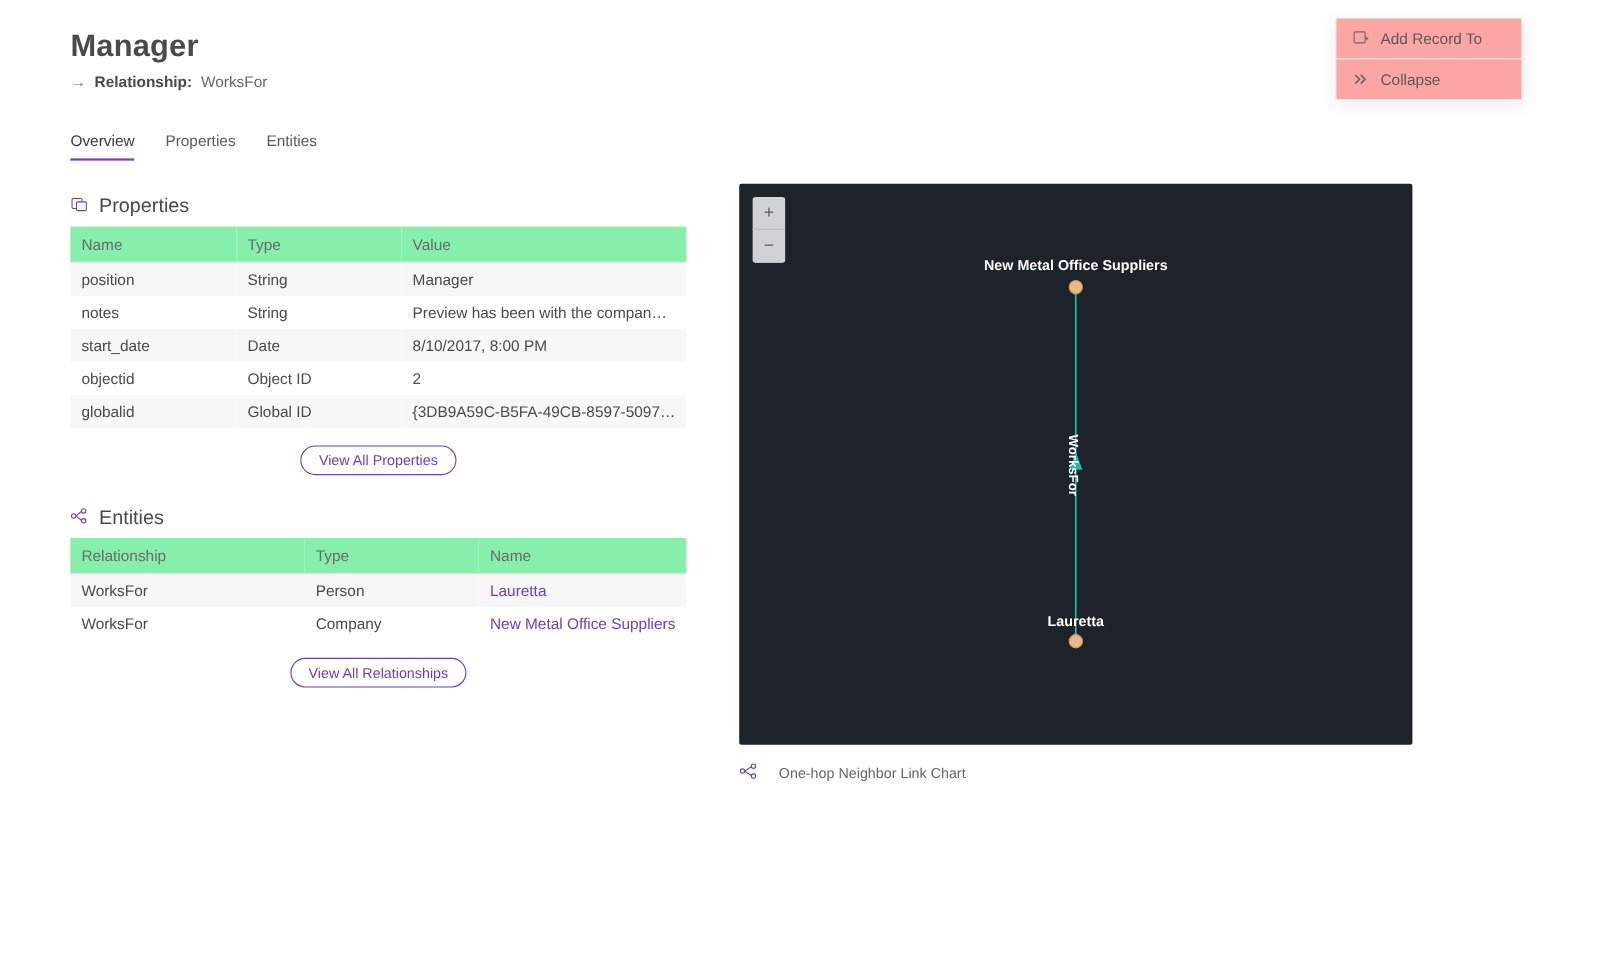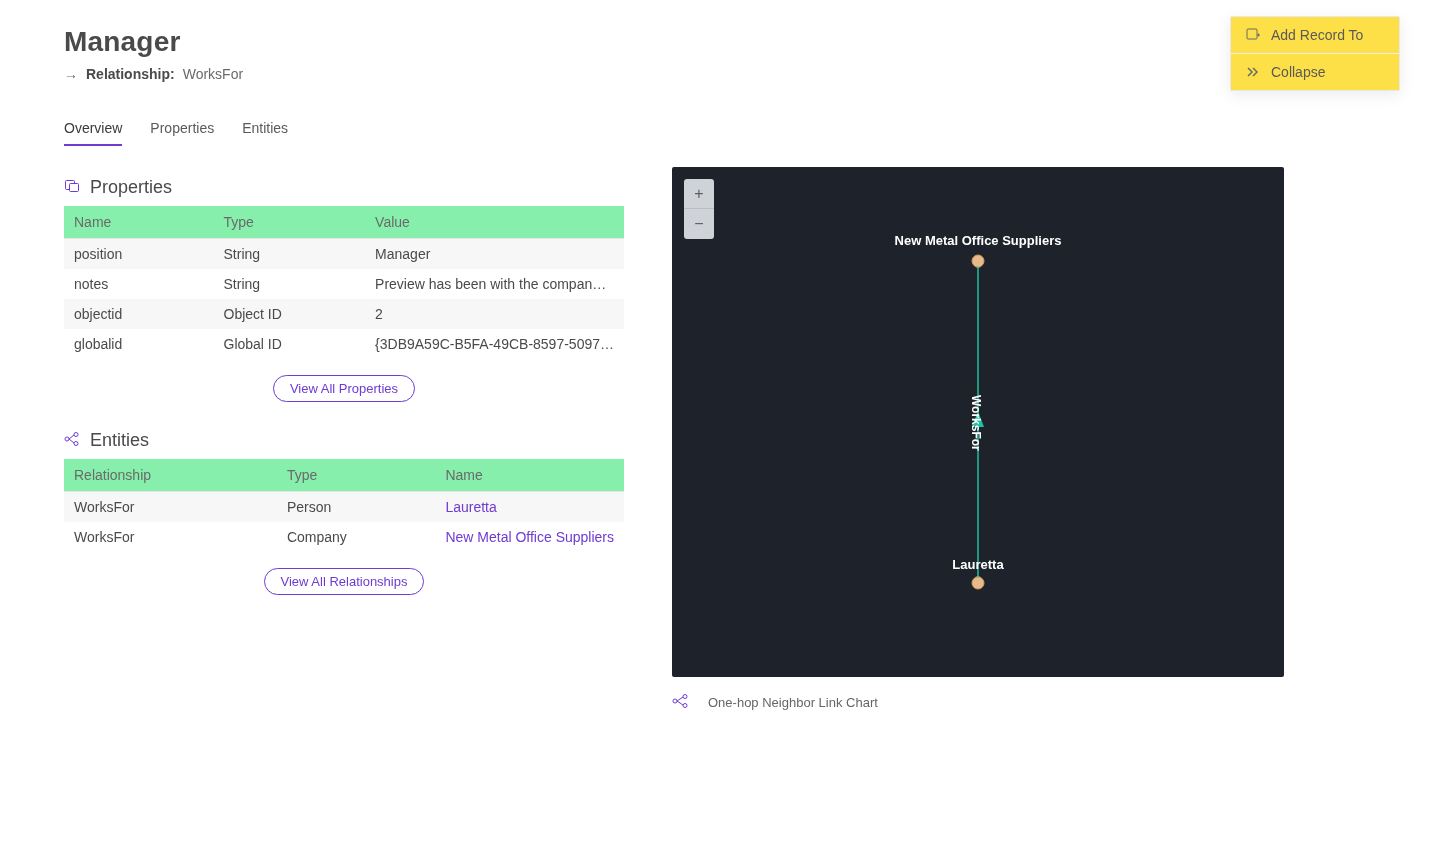--- a/index.html
+++ b/index.html
@@ -59,21 +59,21 @@
   .node-label{fill:#fff;font-size:13px;font-weight:600;text-anchor:middle}
   .edge-line{stroke:var(--edge);stroke-width:1.5}
   .edge-end{fill:var(--edge)}
   .edge-label{fill:#fff;font-size:12px;font-weight:600}
   .arrow-wedge{fill:var(--edge)}
 
   .chart-caption{display:flex;align-items:center;gap:20px;color:#666;margin-top:16px;font-size:13px}
   .chart-caption .icon{color:var(--purple)}
 
   
-  .action-menu{position:absolute;right:52px;top:16px;width:170px;border:1px solid #e8e8e8;box-shadow:0 4px 16px rgba(0,0,0,.08);background:#fde047;border-radius:2px;overflow:hidden}
+  .action-menu{position:absolute;right:68px;top:16px;width:170px;border:1px solid #e8e8e8;box-shadow:0 4px 16px rgba(0,0,0,.08);background:#fca5a5;border-radius:2px;overflow:hidden}
   .action-item{display:flex;align-items:center;gap:10px;padding:10px 14px;color:#5a5a5a;cursor:pointer}
   .action-item + .action-item{border-top:1px solid #eee}
   .action-item .ic{width:16px;height:16px;display:inline-flex;align-items:center;justify-content:center;color:#6a6a6a}
 </style>
 </head>
 <body>
 
 <div class="page">
 
   <h1 class="title">Manager</h1>
@@ -119,20 +119,25 @@
               <td>position</td>
               <td>String</td>
               <td>Manager</td>
             </tr>
           <tr>
               <td>notes</td>
               <td>String</td>
               <td>Preview has been with the compan…</td>
             </tr>
           <tr>
+              <td>start_date</td>
+              <td>Date</td>
+              <td>8/10/2017, 8:00 PM</td>
+            </tr>
+          <tr>
               <td>objectid</td>
               <td>Object ID</td>
               <td>2</td>
             </tr>
           <tr>
               <td>globalid</td>
               <td>Global ID</td>
               <td>{3DB9A59C-B5FA-49CB-8597-5097…</td>
             </tr>
         </tbody>

